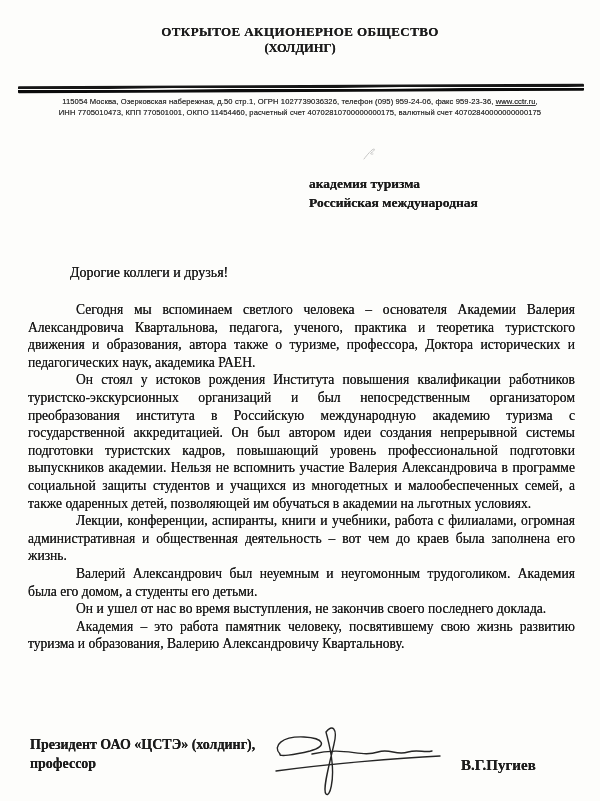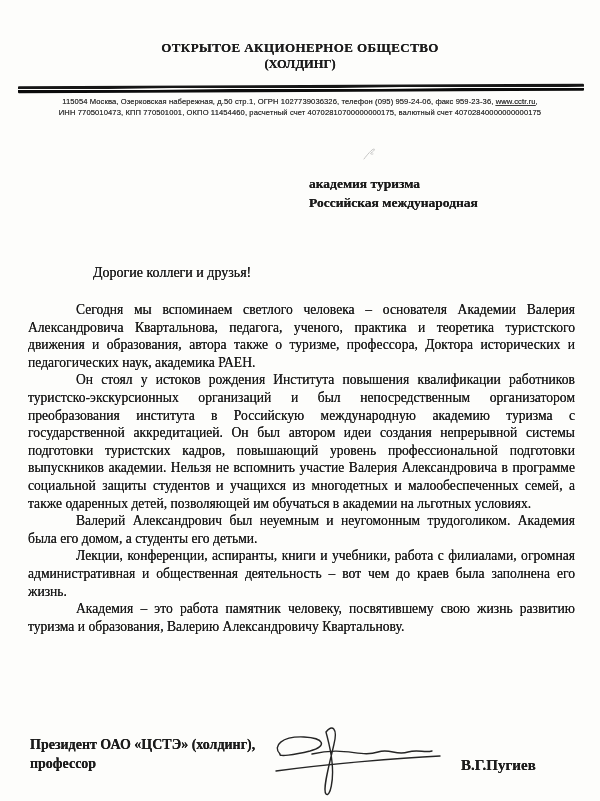--- a/index.html
+++ b/index.html
@@ -8,21 +8,21 @@
     width:600px;height:801px;
     margin:0 auto;
     background:#fdfdfb;
     font-family:"Liberation Serif", serif;
     color:#1c1c1c;
     overflow:hidden;
     box-shadow:0 0 4px rgba(0,0,0,.25);
   }
   .page *{text-shadow:0 0 .35px currentColor;}
   
-  .letterhead{position:absolute;top:24px;left:0;width:100%;text-align:center;margin-top:16px;}
+  .letterhead{position:absolute;top:24px;left:0;width:100%;text-align:center;}
   .org-type{font-size:13px;font-weight:bold;letter-spacing:.4px;}
   .org-name{font-size:19px;font-weight:bold;letter-spacing:.3px;margin-top:3px;}
   .org-suffix{font-size:12.5px;font-weight:bold;margin-top:1px;}
   .head-rule{
     position:absolute;top:85px;left:18px;width:566px;height:7px;
     background:linear-gradient(to bottom,#161616 0 38%,#fdfdfb 42% 55%,#0b0b0b 60% 100%);
     transform:rotate(-.25deg);
     border-radius:1px;
   }
   
@@ -31,21 +31,21 @@
     font-family:"Liberation Sans", sans-serif;
     font-size:7.6px;line-height:10.8px;color:#3d3d3d;
     text-align:center;letter-spacing:.1px;
   }
   .contact a{color:#3d3d3d;text-decoration:underline;text-align:center;}
   
   .hand-mark{position:absolute;left:360px;top:146px;opacity:.55;}
   
   .recipient{position:absolute;left:309px;top:175px;font-size:13.5px;font-weight:bold;line-height:18.5px;}
   
-  .salutation{position:absolute;left:93px;top:265px;font-size:14px;}
+  .salutation{position:absolute;left:70px;top:265px;font-size:14px;}
   .body-text{
     position:absolute;left:28px;top:301px;width:547px;
     font-size:13.6px;line-height:17.6px;text-align:justify;
   }
   .body-text p{margin:0;text-indent:48px;}
   
   .sign-title{position:absolute;left:30px;top:735px;font-size:14px;font-weight:bold;line-height:19px;}
   .sign-name{position:absolute;left:461px;top:757px;font-size:15px;font-weight:bold;}
   .signature-svg{position:absolute;left:268px;top:724px;}
 </style>
@@ -74,22 +74,23 @@
   <div class="recipient">
     <div>академия туризма</div>
     <div>Российская международная</div>
   </div>
 
   <div class="salutation">Дорогие коллеги и друзья!</div>
 
   <div class="body-text">
     <p>Сегодня мы вспоминаем светлого человека – основателя Академии Валерия Александровича Квартальнова, педагога, ученого, практика и теоретика туристского движения и образования, автора также о туризме, профессора, Доктора исторических и педагогических наук, академика РАЕН.</p>
     <p>Он стоял у истоков рождения Института повышения квалификации работников туристско-экскурсионных организаций и был непосредственным организатором преобразования института в Российскую международную академию туризма с государственной аккредитацией. Он был автором идеи создания непрерывной системы подготовки туристских кадров, повышающий уровень профессиональной подготовки выпускников академии. Нельзя не вспомнить участие Валерия Александровича в программе социальной защиты студентов и учащихся из многодетных и малообеспеченных семей, а также одаренных детей, позволяющей им обучаться в академии на льготных условиях.</p>
+    <p>Лекции, конференции, аспиранты, книги и учебники, работа с филиалами, огромная административная и общественная деятельность – вот чем до краев была заполнена его жизнь.</p>
     <p>Валерий Александрович был неуемным и неугомонным трудоголиком. Академия была его домом, а студенты его детьми.</p>
-    <p>Лекции, конференции, аспиранты, книги и учебники, работа с филиалами, огромная административная и общественная деятельность – вот чем до краев была заполнена его жизнь.</p>
+    <p>Он и ушел от нас во время выступления, не закончив своего последнего доклада.</p>
     <p>Академия – это работа памятник человеку, посвятившему свою жизнь развитию туризма и образования, Валерию Александровичу Квартальнову.</p>
   </div>
 
   <div class="sign-title">
     <div>Президент ОАО «ЦСТЭ» (холдинг),</div>
     <div>профессор</div>
   </div>
 
   <span class="signature-svg">
     <svg width="200" height="78" viewBox="0 0 200 78">

